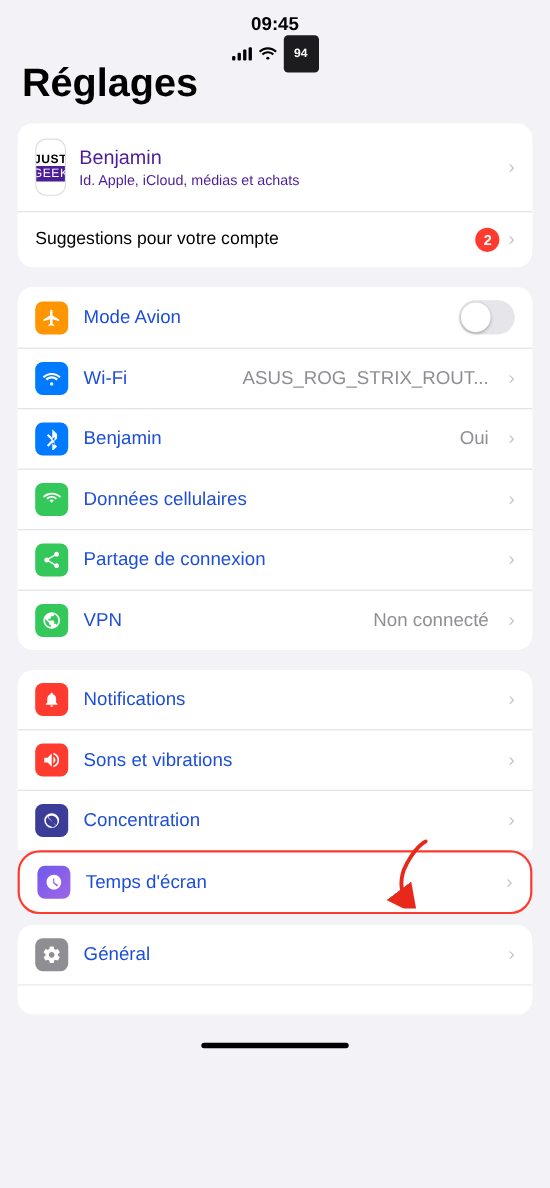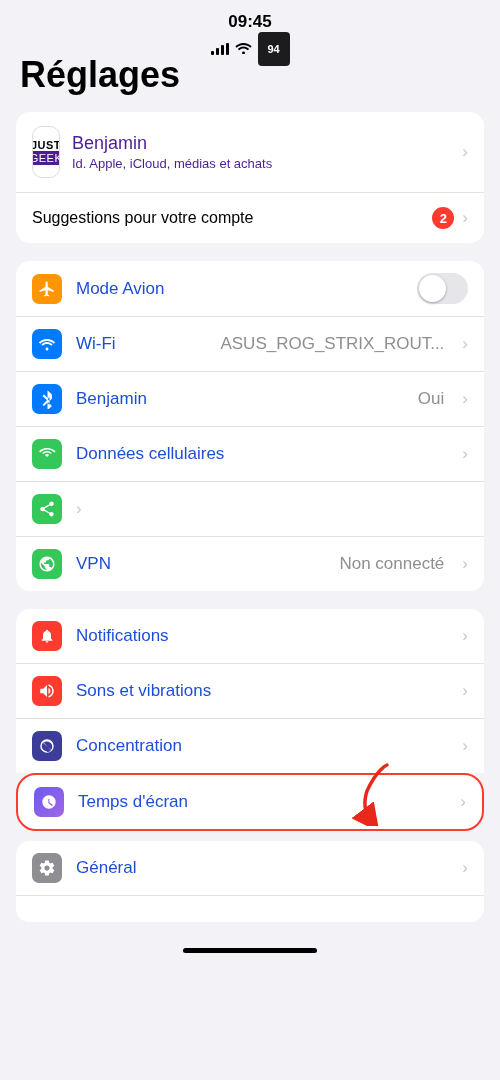--- a/index.html
+++ b/index.html
@@ -334,20 +334,21 @@
     <span class="row-label">Données cellulaires</span>
     <span class="chevron">›</span>
   </div>
 
   <div class="settings-row">
     <div class="row-icon ic-green2">
       <svg width="18" height="18" viewBox="0 0 24 24" fill="white">
           <path d="M18 16.08c-.76 0-1.44.3-1.96.77L8.91 12.7c.05-.23.09-.46.09-.7s-.04-.47-.09-.7l7.05-4.11c.54.5 1.25.81 2.04.81 1.66 0 3-1.34 3-3s-1.34-3-3-3-3 1.34-3 3c0 .24.04.47.09.7L8.04 9.81C7.5 9.31 6.79 9 6 9c-1.66 0-3 1.34-3 3s1.34 3 3 3c.79 0 1.5-.31 2.04-.81l7.12 4.16c-.05.21-.08.43-.08.65 0 1.61 1.31 2.92 2.92 2.92 1.61 0 2.92-1.31 2.92-2.92S19.61 16.08 18 16.08z"></path>
         </svg>
     </div>
+    <span class="row-label">Partage de connexion</span>
     <span class="chevron">›</span>
   </div>
 
   <div class="settings-row">
     <div class="row-icon ic-green3">
       <svg width="18" height="18" viewBox="0 0 24 24" fill="white">
           <path d="M12 2C6.48 2 2 6.48 2 12s4.48 10 10 10 10-4.48 10-10S17.52 2 12 2zm-1 17.93c-3.95-.49-7-3.85-7-7.93 0-.62.08-1.21.21-1.79L9 15v1c0 1.1.9 2 2 2v1.93zm6.9-2.54c-.26-.81-1-1.39-1.9-1.39h-1v-3c0-.55-.45-1-1-1H8v-2h2c.55 0 1-.45 1-1V7h2c1.1 0 2-.9 2-2v-.41c2.93 1.19 5 4.06 5 7.41 0 2.08-.8 3.97-2.1 5.39z"></path>
         </svg>
     </div>
     <span class="row-label">VPN</span>

